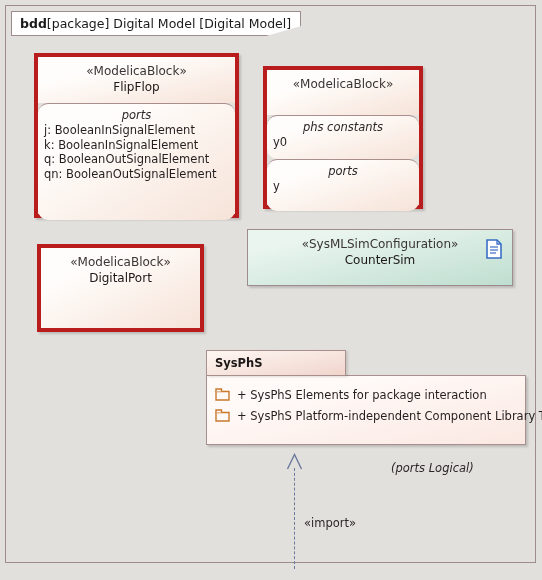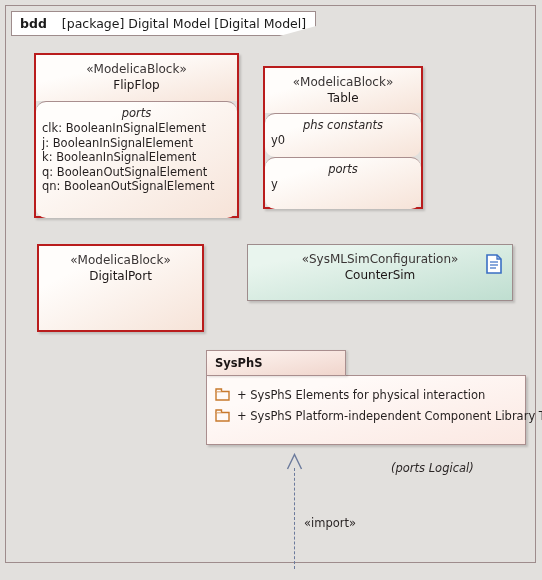--- a/index.html
+++ b/index.html
@@ -36,28 +36,27 @@
     border: 1px solid #9e8c8c;
     box-sizing: border-box;
     display: flex;
     align-items: center;
     white-space: nowrap;
     font-size: 12.5px;
     color: #1a1a1a;
     -webkit-clip-path: polygon(0 0, 100% 0, 100% 60%, 88% 100%, 0 100%);
     clip-path: polygon(0 0, 100% 0, 100% 60%, 88% 100%, 0 100%);
     z-index: 6;
-    gap: 15px;
   }
   #frame-title-tab .kind { font-weight: bold; }
 
   
   .block {
     position: absolute;
-    border: 2px solid #b91c1c;
+    border: 4px solid #b91c1c;
     box-sizing: border-box;
     box-shadow: 2px 2px 2px rgba(0,0,0,0.16);
     z-index: 3;
   }
   .block .compartment {
     box-sizing: border-box;
     position: relative;
   }
   .block .compartment + .compartment {
     border-top: 1px solid #a98e8e;
@@ -212,51 +211,49 @@
       <span>[package] Digital Model [Digital Model]</span>
   </div>
 
   <div class="block" id="block-flipflop" style="left:28px; top:47px; width:205px; height:165px;">
     <div class="compartment hdr" style="height:46px;">
       <div class="stereotype">«ModelicaBlock»</div>
       <div class="blockname">FlipFlop</div>
     </div>
     <div class="compartment body-cmp" style="height:117px; padding-bottom:4px;">
       <div class="cmp-title">ports</div>
-      <div class="feature">clk: BooleanInSignalElement</div>
       <div class="feature">j: BooleanInSignalElement</div>
       <div class="feature">k: BooleanInSignalElement</div>
       <div class="feature">q: BooleanOutSignalElement</div>
       <div class="feature">qn: BooleanOutSignalElement</div>
     </div>
   </div>
 
   <div class="block" id="block-table" style="left:257px; top:60px; width:160px; height:143px;">
     <div class="compartment hdr" style="height:45px;">
       <div class="stereotype">«ModelicaBlock»</div>
-      <div class="blockname">Table</div>
     </div>
     <div class="compartment body-cmp" style="height:44px;">
       <div class="cmp-title">phs constants</div>
       <div class="feature">y0</div>
     </div>
     <div class="compartment body-cmp" style="height:52px;">
       <div class="cmp-title">ports</div>
       <div class="feature">y</div>
     </div>
   </div>
 
   <div class="block" id="block-digitalport" style="left:31px; top:238px; width:167px; height:88px;">
     <div class="compartment hdr" style="height:100%; background:linear-gradient(to bottom right,#fffdfb 25%,#f6e3d8 100%);">
       <div class="stereotype">«ModelicaBlock»</div>
       <div class="blockname">DigitalPort</div>
     </div>
   </div>
 
-  <div class="block simcfg" id="block-countersim" style="left:241px; top:238px; width:266px; height:57px;">
+  <div class="block simcfg" id="block-countersim" style="left:241px; top:223px; width:266px; height:57px;">
     <div class="compartment hdr" style="height:100%;">
       <div class="stereotype">«SysMLSimConfiguration»</div>
       <div class="blockname">CounterSim</div>
       <svg id="doc-icon" viewBox="0 0 16 20">
         <path d="M1 1 H11 L15 5 V19 H1 Z" fill="#ffffff" stroke="#3a6fc4" stroke-width="1.6"></path>
         <path d="M11 1 V5 H15" fill="none" stroke="#3a6fc4" stroke-width="1.3"></path>
         <g stroke="#3a6fc4" stroke-width="1.2">
           <line x1="4" y1="8" x2="12" y2="8"></line>
           <line x1="4" y1="11" x2="12" y2="11"></line>
           <line x1="4" y1="14" x2="10" y2="14"></line>
@@ -268,21 +265,21 @@
   <div id="syphs-package" style="left:200px; top:344px;">
     <div id="syphs-tab">
       <span>SysPhS</span>
     </div>
     <div id="syphs-body">
       <div class="pkg-item">
         <svg class="folder-icon" viewBox="0 0 15 13">
           <path d="M1 3.5 V12 H14 V3.5 Z" fill="#fffaf8" stroke="#c8792c" stroke-width="1.4"></path>
           <path d="M1 3.5 V1 H6.5 V3.5" fill="#fffaf8" stroke="#c8792c" stroke-width="1.4"></path>
         </svg>
-        <span>+ SysPhS Elements for physical interaction</span>
+        <span>+ SysPhS Elements for package interaction</span>
       </div>
       <div class="pkg-item">
         <svg class="folder-icon" viewBox="0 0 15 13">
           <path d="M1 3.5 V12 H14 V3.5 Z" fill="#fffaf8" stroke="#c8792c" stroke-width="1.4"></path>
           <path d="M1 3.5 V1 H6.5 V3.5" fill="#fffaf8" stroke="#c8792c" stroke-width="1.4"></path>
         </svg>
         <span>+ SysPhS Platform-independent Component Library Types</span>
       </div>
     </div>
   </div>

